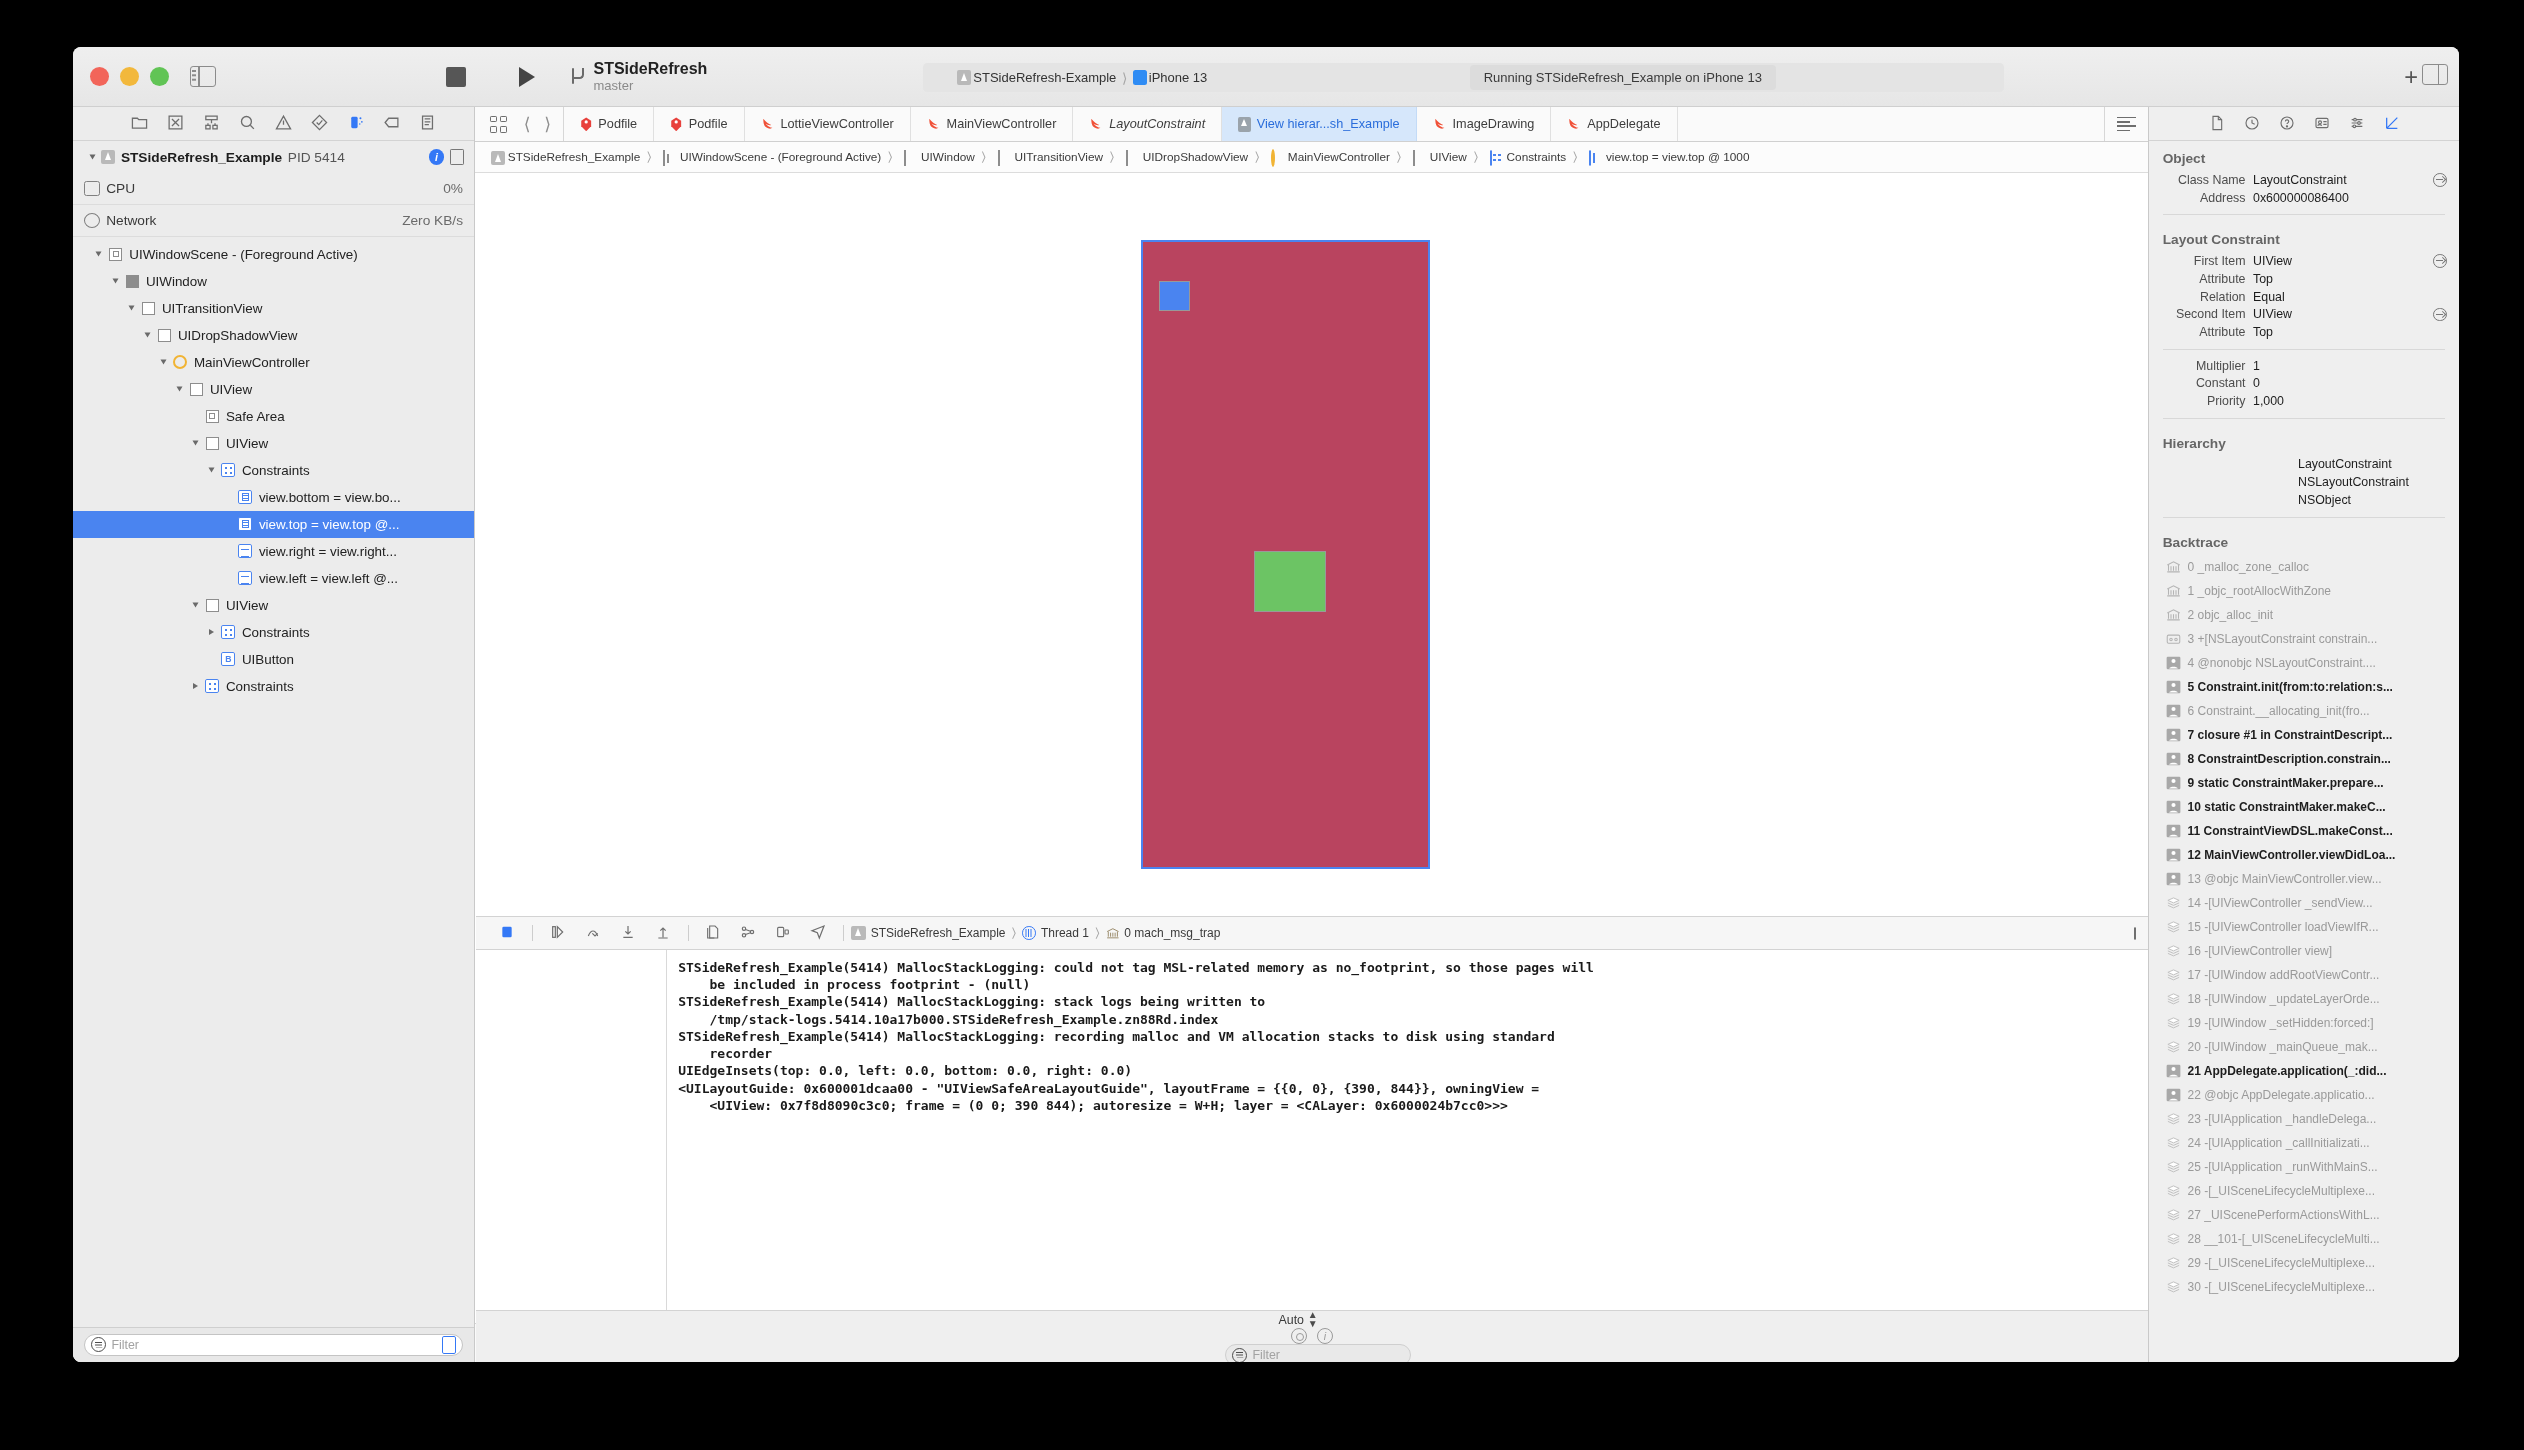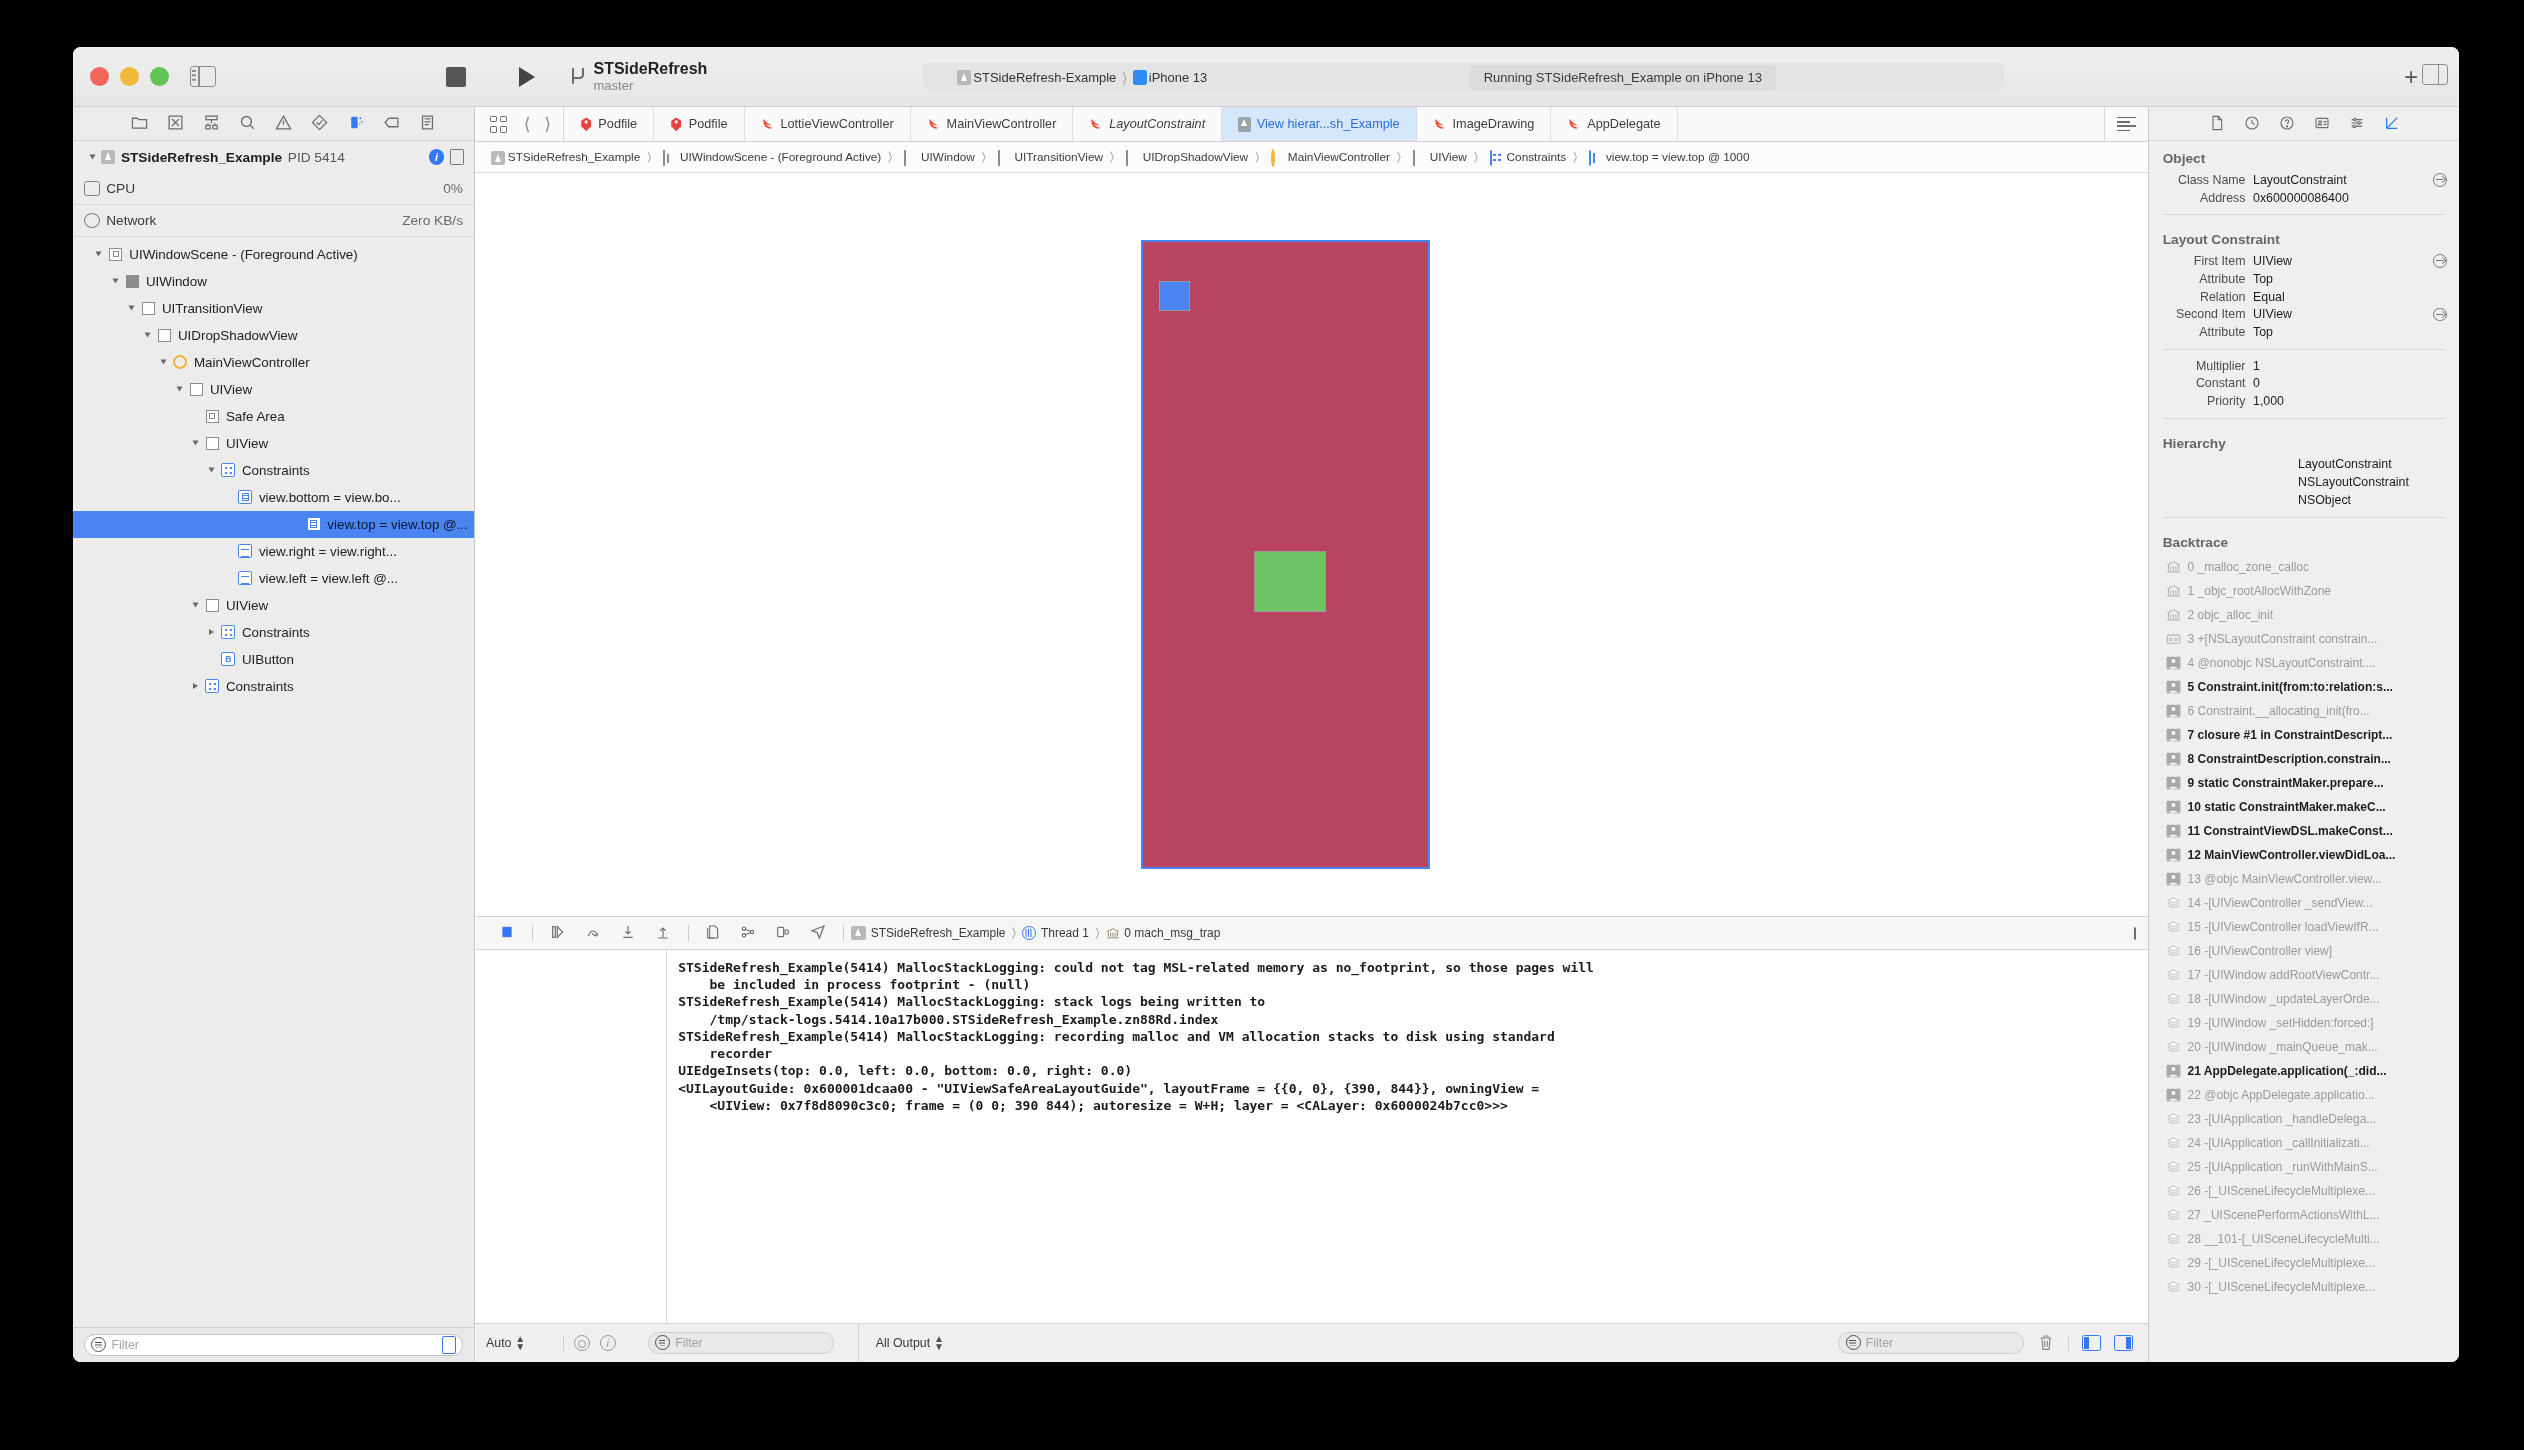--- a/index.html
+++ b/index.html
@@ -92,21 +92,21 @@
   .gauge-ic.disk{border-radius:50% 50% 1.9px 1.9px;}
   .gauge-ic.net{border-radius:50%;}
   .gauge-name{flex:1;}
   .gauge-val{color:#6a6a6a;}
   .spark { height:16px; padding-left:22.4px; display:flex; align-items:flex-end; gap:1.2px; }
   .spark i { display:block; width:2.5px; background:#2d6ff2; }
 
   
   .tree { padding-top: 3.7px; font-size: 13.4px; color:#222; }
   .trow { height:27px; display:flex; align-items:center; white-space:nowrap; padding-right:6.2px;}
-  .trow.sel { background:#4a84f0; color:#0f172a;justify-content:flex-end; }
+  .trow.sel { background:#4a84f0; color:#ffffff; }
   .tw { width:16px; display:flex; align-items:center; justify-content:center; flex:0 0 16px;}
   .tw .tri { border-left-color:#6a6a6a; }
   .ti { width:18.6px; flex:0 0 18.6px; display:flex; align-items:center; justify-content:center; margin-right:4.3px;}
   .sq { width:13px;height:13px;border:1.6px solid #8d8d8d;background:#fff;}
   .sq.filled{background:#8d8d8d;}
   .sq.dbl{position:relative;}
   .sq.dbl:after{content:"";position:absolute;left:2.5px;top:2.5px;right:2.5px;bottom:2.5px;border:1.2px solid #8d8d8d;}
   .circ { width:14.3px;height:14.3px;border-radius:50%;border:2.5px solid #f1b434; }
   .cbox { width:13.7px;height:13.7px;border:1.2px solid #4a84f0;border-radius:1.9px;background:#fff;position:relative;}
   .cbox:after{content:"";position:absolute;left:2.5px;top:2.5px;width:2.5px;height:2.5px;background:#4a84f0;
@@ -194,21 +194,21 @@
   .console{position:absolute;left:0;right:0;top:0;bottom:35px;display:flex;}
   .var-pane{width:191px;border-right:0.6px solid #d9d9d9;background:#fff;}
   .out-pane{flex:1;background:#fff;overflow:hidden;padding:8.7px 11.2px;}
   .out-pane pre{
     font-family:"DejaVu Sans Mono","Liberation Mono",monospace;
     font-size:13px; line-height:1.33; font-weight:bold; color:#1a1a1a;
     white-space:pre-wrap; word-break:break-word;
   }
   .lldb{color:#3b5fd4;}
   .cons-wrap{position:absolute;left:0;right:0;top:0;bottom:0;}
-  .statusbar{position:absolute;left:0;right:0;bottom:0;height:39px;background:#efefef;border-top:0.6px solid #d3d3d3;display:flex;align-items:center;}
+  .statusbar{position:absolute;left:0;right:0;bottom:0;height:52px;background:#efefef;border-top:0.6px solid #d3d3d3;display:flex;align-items:center;flex-direction:column;}
   .sb-seg{display:flex;align-items:center;height:100%;padding:0 10px;}
   .sb-txt{font-size:12.4px;color:#3a3a3a;display:flex;align-items:center;gap:3.7px;}
   .stepper{font-size:10px;color:#4c4c4c;line-height:.85;display:flex;flex-direction:column;}
   .eye-ic{width:16px;height:16px;border:1.6px solid #9a9a9a;border-radius:50%;position:relative;}
   .eye-ic:after{content:"";position:absolute;left:3.7px;top:3.7px;width:6.2px;height:6.2px;border:1.2px solid #9a9a9a;border-radius:50%;}
   .i-ic{width:16px;height:16px;border:1.2px solid #9a9a9a;border-radius:50%;color:#9a9a9a;font-size:10.6px;display:flex;align-items:center;justify-content:center;font-style:italic;}
   .sb-filter{width:186px;height:22.4px;background:#e9e9e9;border:0.6px solid #cfcfcf;border-radius:11.2px;display:flex;align-items:center;padding:0 6.2px;gap:5px;}
   .vdiv{width:0.6px;height:100%;background:#d3d3d3;}
   .trash-ic{width:16px;height:18.6px;}
   .pane-btn{width:18.6px;height:16px;border:1.6px solid #3478f6;border-radius:2.5px;position:relative;}

